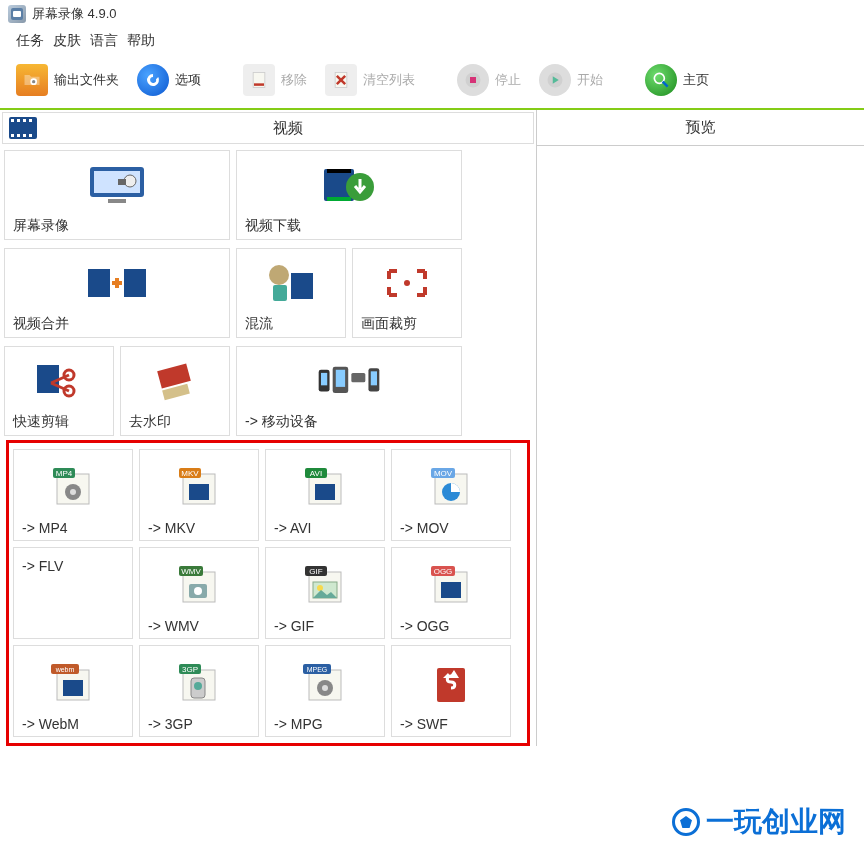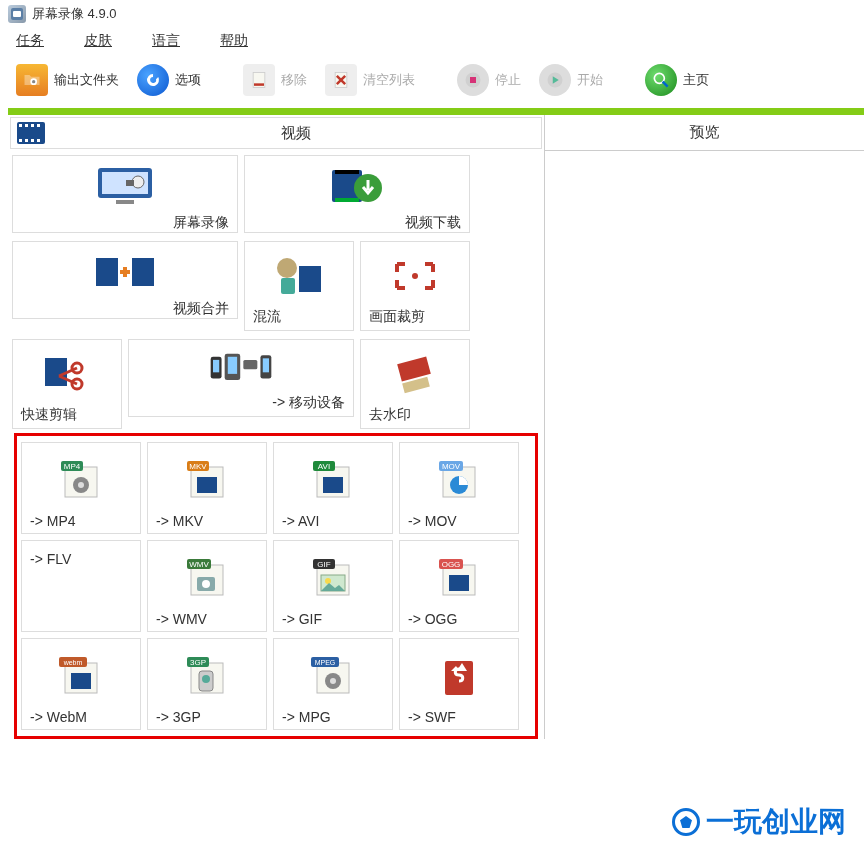--- a/index.html
+++ b/index.html
@@ -1,52 +1,52 @@
 <!DOCTYPE html>
 <html><head>
 <meta charset="utf-8">
 <style>
 * { margin: 0; padding: 0; box-sizing: border-box; font-family: "Microsoft YaHei", Arial, sans-serif; }
 body { background: #fff; width: 864px; height: 855px; overflow: hidden; font-size: 13px; color: #333; }
 
 .titlebar { display: flex; align-items: center; height: 28px; padding: 0 8px; background: #fff; }
 .app-icon { width: 18px; height: 18px; border-radius: 3px; background: linear-gradient(135deg,#bcd 0%,#89a 100%); margin-right: 6px; display:flex; align-items:center; justify-content:center; }
-.menubar { display: flex; gap: 40px; padding: 4px 16px 6px 16px; font-size: 14px; text-decoration: underline; }
+.menubar { display: flex; gap: 9px; padding: 4px 16px 6px 16px; font-size: 14px; }
 .menubar span { cursor: default; }
 
 .toolbar { display: flex; align-items: center; gap: 6px; padding: 6px 10px 10px 10px; }
 .tb-btn { display: flex; align-items: center; gap: 6px; padding: 2px 6px; cursor: pointer; }
 .tb-btn.disabled { color: #aaa; }
 .tb-icon { width: 32px; height: 32px; border-radius: 4px; display:flex; align-items:center; justify-content:center; font-size:18px; color:#fff; }
 .ic-folder { background: linear-gradient(#f7b733,#e67e22); }
 .ic-options { background: radial-gradient(circle at 35% 35%, #4aa3ff, #0b57d0); border-radius:50%; }
 .ic-remove { background: #eee; color:#c0392b; }
 .ic-clear { background: #eee; color:#c0392b; }
 .ic-stop { background: #ddd; color:#888; border-radius:50%; }
 .ic-start { background: #ddd; color:#888; border-radius:50%; }
 .ic-home { background: radial-gradient(circle at 35% 35%, #6edc6e, #1b8a1b); border-radius:50%; }
 
-.workarea { display: flex; border-top: 7px solid #84cc16; margin-left: 8px; }
+.workarea { display: flex; border-top: 2px solid #84cc16; }
 .left-pane { width: 536px; }
 .right-pane { flex: 1; border-left: 1px solid #ccc; }
 
 .section-header { display:flex; align-items:center; border:1px solid #ddd; margin:2px; height:32px; }
 .sh-icon { width:28px; height:22px; margin:0 6px; background:#1a4a8a; border-radius:2px; position:relative; }
 .sh-icon::before,.sh-icon::after{content:"";position:absolute;left:2px;right:2px;height:3px;background:repeating-linear-gradient(90deg,#fff 0 3px,#1a4a8a 3px 6px);}
 .sh-icon::before{top:2px;} .sh-icon::after{bottom:2px;}
 .sh-title { flex:1; text-align:center; font-size:15px; }
 
 .preview-header { text-align:center; padding:8px 0; border-bottom:1px solid #ccc; font-size:15px; }
 
 .grid { display:flex; flex-wrap:wrap; padding:4px; gap:6px; }
 .card { border:1px solid #ddd; background:#fff; display:flex; flex-direction:column; align-items:flex-start; padding:6px 8px 4px 8px; }
 .card .thumb { width:100%; flex:1; display:flex; align-items:center; justify-content:center; }
 .card .label { font-size:14px; padding-top:4px; }
 
-.w2 { width: 226px; height: 78px; align-items: flex-end; }
+.w2 { width: 226px; height: 90px; }
 .w1 { width: 110px; height: 90px; }
 .wfmt { width: 120px; height: 92px; }
 
 .redbox { border:3px solid #e60000; margin:0 6px; padding:6px 4px; display:flex; flex-wrap:wrap; gap:6px; }
 
 .thumb svg { max-width:70px; max-height:48px; }
 
 .watermark { position:absolute; right:18px; bottom:14px; display:flex; align-items:center; gap:6px; color:#0b6fd6; font-weight:bold; font-size:28px; }
 .watermark .logo { width:28px; height:28px; border:3px solid #0b6fd6; border-radius:50%; position:relative; }
 .watermark .logo::before{content:"";position:absolute;inset:5px;background:#0b6fd6;clip-path:polygon(50% 0,100% 35%,80% 100%,20% 100%,0 35%);}
@@ -212,44 +212,44 @@
       <div class="card w1">
         <div class="thumb">
           <svg viewBox="0 0 60 48">
               <rect x="8" y="8" width="22" height="28" fill="#1a4a8a"></rect>
               <circle cx="40" cy="18" r="5" fill="none" stroke="#c0392b" stroke-width="3"></circle>
               <circle cx="40" cy="34" r="5" fill="none" stroke="#c0392b" stroke-width="3"></circle>
               <path d="M22 26l18-8M22 26l18 8" stroke="#c0392b" stroke-width="3"></path>
             </svg>
         </div>
         <div class="label">快速剪辑</div>
+      </div>
+      <div class="card w1">
+        <div class="thumb">
+          <svg viewBox="0 0 60 48">
+              <rect x="14" y="10" width="30" height="18" fill="#c0392b" transform="rotate(-15 29 19)"></rect>
+              <rect x="18" y="30" width="26" height="10" fill="#d4c08a" transform="rotate(-15 31 35)"></rect>
+            </svg>
+        </div>
+        <div class="label">去水印</div>
       </div>
       <div class="card w2">
         <div class="thumb">
           <svg viewBox="0 0 90 48">
               <rect x="6" y="10" width="14" height="28" rx="3" fill="#333"></rect>
               <rect x="24" y="6" width="20" height="34" rx="3" fill="#555"></rect>
               <rect x="48" y="14" width="18" height="12" rx="2" fill="#666"></rect>
               <rect x="70" y="8" width="14" height="30" rx="3" fill="#444"></rect>
               <rect x="9" y="14" width="8" height="16" fill="#8cf"></rect>
               <rect x="28" y="10" width="12" height="22" fill="#8cf"></rect>
               <rect x="73" y="12" width="8" height="18" fill="#8cf"></rect>
             </svg>
         </div>
         <div class="label">-&gt; 移动设备</div>
       </div>
-      <div class="card w1">
-        <div class="thumb">
-          <svg viewBox="0 0 60 48">
-              <rect x="14" y="10" width="30" height="18" fill="#c0392b" transform="rotate(-15 29 19)"></rect>
-              <rect x="18" y="30" width="26" height="10" fill="#d4c08a" transform="rotate(-15 31 35)"></rect>
-            </svg>
-        </div>
-        <div class="label">去水印</div>
-      </div>
     </div>
 
     <div class="redbox">
 
       <div class="card wfmt">
         <div class="thumb">
             <svg viewBox="0 0 60 48">
               <rect x="14" y="12" width="32" height="30" fill="#f7f7f0" stroke="#bbb"></rect>
               <circle cx="30" cy="30" r="8" fill="#888"></circle>
               <circle cx="30" cy="30" r="3" fill="#ddd"></circle>

